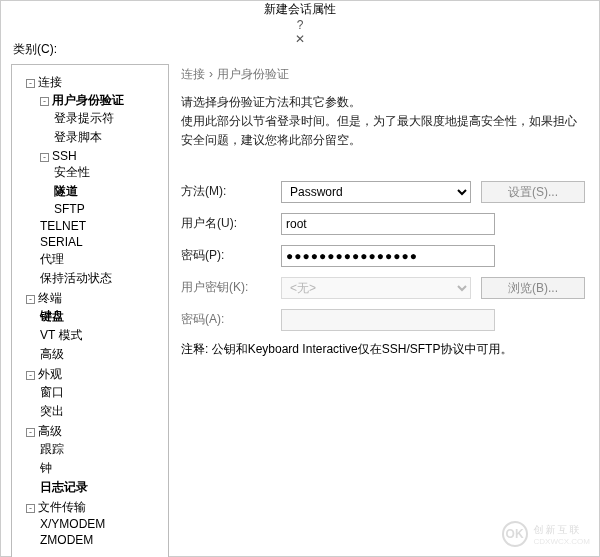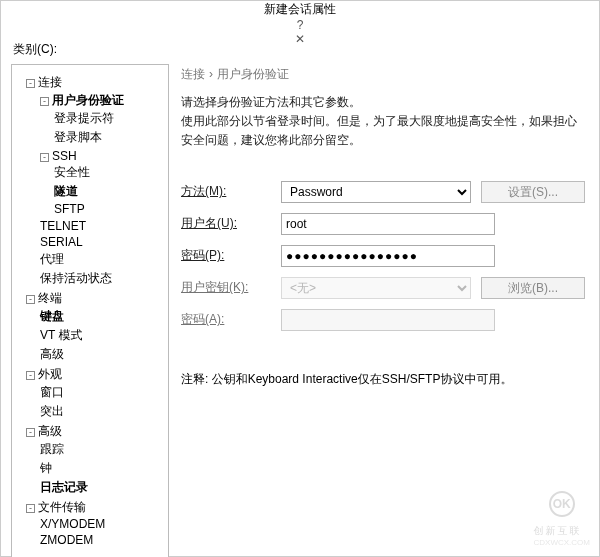--- a/index.html
+++ b/index.html
@@ -16,29 +16,29 @@
   .tree li { padding:1px 0; white-space:nowrap; }
   .tree .tog { display:inline-block; width:9px; height:9px; border:1px solid #888; line-height:7px; font-size:9px; text-align:center; margin-right:3px; color:#555; background:#fff; }
   .tree .lbl { color:#000; }
   .tree .bold > .lbl { font-weight:bold; }
   .right { flex:1; display:flex; flex-direction:column; }
   .breadcrumb { color:#777; padding:2px 0 10px 4px; }
   .breadcrumb .sep { margin:0 4px; }
   .desc { padding:0 4px 4px 4px; line-height:1.6; color:#222; }
   .form { margin-top:26px; padding:0 4px; }
   .row { display:flex; align-items:center; margin-bottom:10px; }
-  .row label { width:100px; color:#222;text-decoration:underline; }
+  .row label { width:100px; color:#222; }
   .row.disabled label { color:#737373; }
   .field { flex:1; }
   select, input[type=text], input[type=password] { width:100%; height:22px; border:1px solid #aaa; padding:0 4px; background:#fff; }
   .row.disabled select, .row.disabled input { color:#999; border-color:#ccc; background:#f7f7f7; }
   .side-btn { width:104px; margin-left:10px; height:22px; border:1px solid #bbb; background:#f3f3f3; color:#888; text-align:center; line-height:20px; }
-  .note { padding:0 4px; margin-top:30px; }
+  .note { padding:0 4px; }
   .footer { display:flex; justify-content:flex-end; gap:8px; padding:10px 6px 6px 6px; }
-  .watermark { position:absolute; right:10px; bottom:10px; opacity:0.35; display:flex; align-items:center; gap:6px;flex-direction:column; }
+  .watermark { position:absolute; right:10px; bottom:10px; opacity:0.35; display:flex; align-items:center; gap:6px; }
   .watermark .logo { width:26px; height:26px; border-radius:50%; border:2px solid #999; display:flex; align-items:center; justify-content:center; font-weight:bold; color:#999; }
   .watermark .txt { font-size:10px; letter-spacing:2px; color:#999; }
   .watermark .sub { font-size:8px; color:#bbb; display:block; }
 </style>
 </head>
 <body>
 
 <div class="window">
   <div class="titlebar">
     <span class="title">新建会话属性</span>

